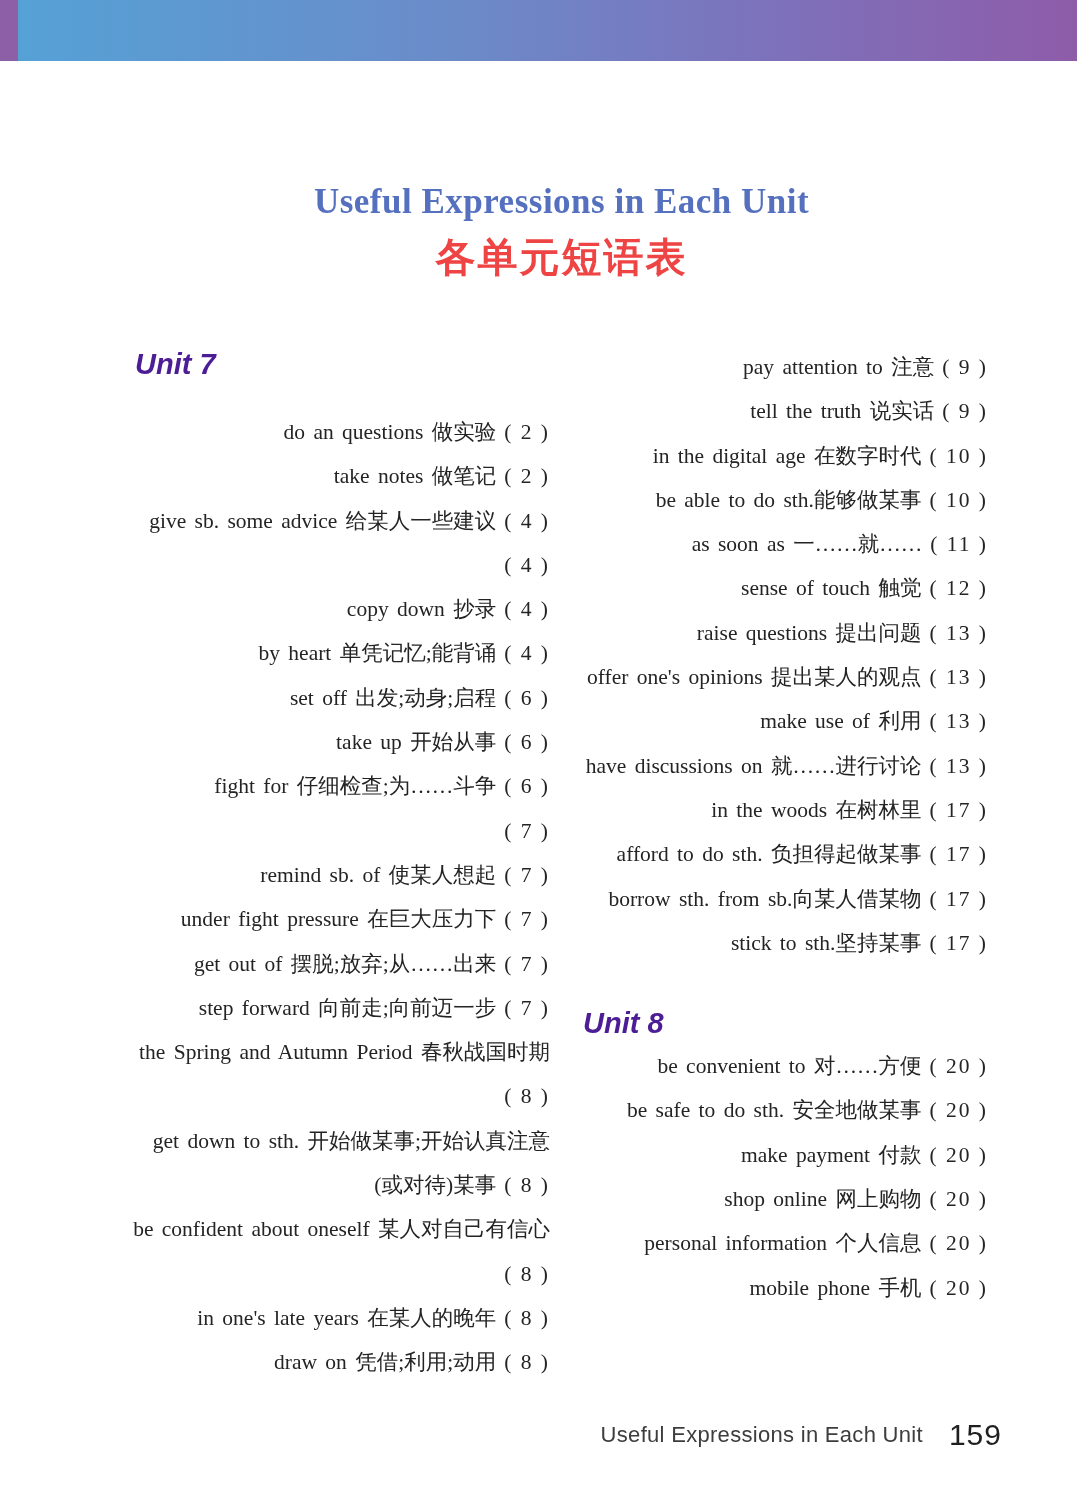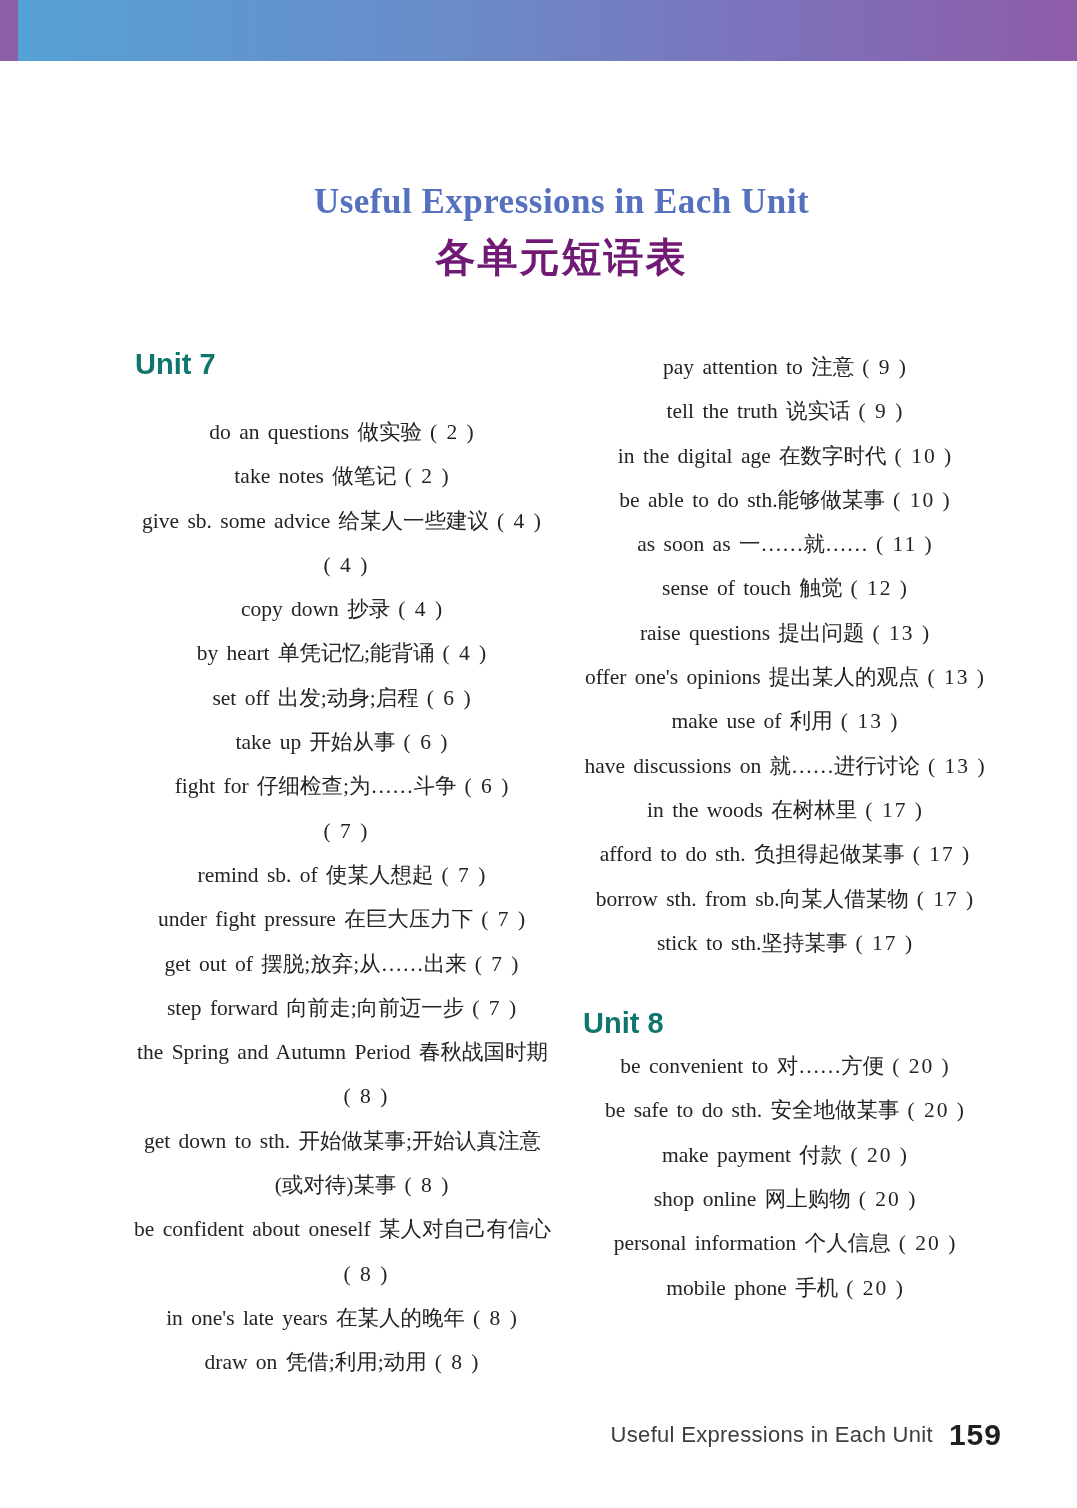--- a/index.html
+++ b/index.html
@@ -10,48 +10,48 @@
   }
   
   .header-bar { position:absolute; top:0; left:0; width:1077px; height:61px; display:flex; }
   .header-edge { width:18px; height:100%; background:#8c5fa6; }
   .header-grad { flex:1; height:100%;
     background:linear-gradient(90deg, #55a1d6 0%, #6a8cc9 40%, #7b74bd 68%, #8e5ca9 100%); }
 
   
   .title-wrap { position:absolute; left:135px; top:180px; width:853px; text-align:center; }
   .title-en { font-size:35px; font-weight:bold; color:#5570be; letter-spacing:0.5px; line-height:44px; }
-  .title-zh { font-size:40px; font-weight:bold; color:#701a75; line-height:52px; margin-top:8px; letter-spacing:2px; }
+  .title-zh { font-size:40px; font-weight:bold; color:#ef4444; line-height:52px; margin-top:8px; letter-spacing:2px; }
 
   
   .content { position:absolute; left:135px; top:345px; width:853px; display:flex; }
   .col { width:415px; }
   .col-right { width:405px; margin-left:33px; }
 
   .unit-heading {
     font-family:"Liberation Sans", sans-serif; font-weight:bold;
-    font-size:29px; color:#0f766e; line-height:38px;
+    font-size:29px; color:#4c1d95; line-height:38px;font-style:italic;
   }
   .col-left .unit-heading { margin-bottom:27px; }
   .col-right .unit-heading { margin-top:39px; margin-bottom:2px; }
 
   .line {
-    display:flex; justify-content:center; align-items:baseline;
+    display:flex; justify-content:flex-end; align-items:baseline;
     height:44.3px; line-height:44.3px;
     font-size:21.5px; color:#242424; white-space:nowrap;
   }
   .phrase { word-spacing:3px; }
   .cont { padding-left:40px; }
   .page { letter-spacing:2px; flex-shrink:0; padding-left:8px; }
 
   
   .footer { position:absolute; right:75px; top:1418px; display:flex; align-items:center;
     font-family:"Liberation Sans", sans-serif; }
   .footer-label { font-size:22px; color:#3d3d3d; letter-spacing:0.3px; }
-  .footer-page { font-size:30px; font-weight:bold; color:#1f1f1f; margin-left:16px; letter-spacing:1px; }
+  .footer-page { font-size:30px; font-weight:normal; color:#1f1f1f; margin-left:26px; letter-spacing:1px; }
 </style>
 </head>
 <body>
 
 <div class="header-bar">
   <div class="header-edge"></div>
   <div class="header-grad"></div>
 </div>
 
 <div class="title-wrap">

